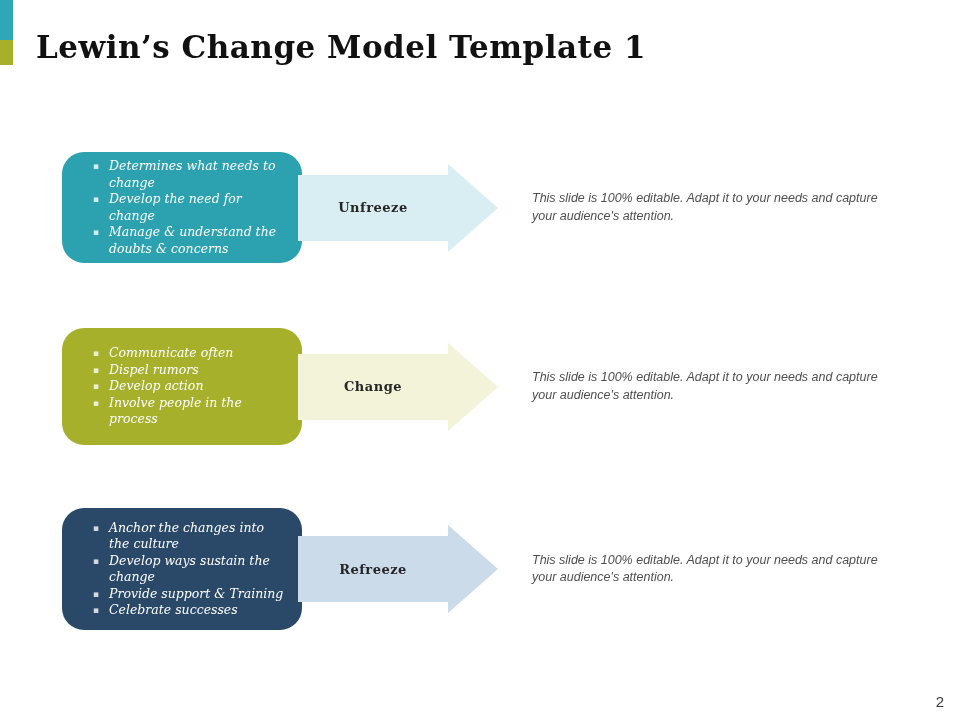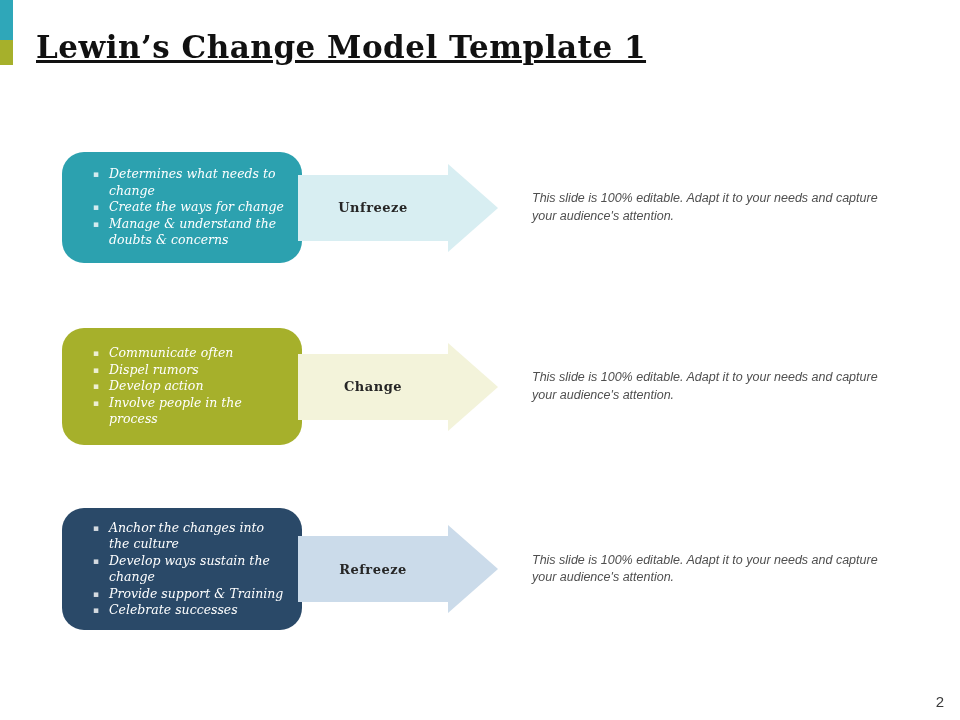--- a/index.html
+++ b/index.html
@@ -17,21 +17,20 @@
 
   
   .title{
     position:absolute;left:36px;top:8px;
     font-family:"DejaVu Serif","Liberation Serif",serif;
     font-weight:bold;
     font-size:31px;
     letter-spacing:0.5px;
     color:#111111;
     white-space:nowrap;
-    text-decoration:underline;
   }
 
   
   .row{position:absolute;left:0;width:960px;}
   .box{
     position:absolute;left:62px;top:0;bottom:0;
     width:240px;
     border-radius:22px;
     display:flex;align-items:center;
     box-sizing:border-box;
@@ -93,21 +92,21 @@
 
   <div class="bar bar-teal" style="background: rgb(47, 167, 185);"></div>
   <div class="bar bar-olive" style="background: rgb(166, 176, 43);"></div>
 
   <h1 class="title">Lewin’s Change Model Template 1</h1>
 
   <div class="row" style="top:152px;height:111px;">
     <div class="box" style="background: rgb(44, 161, 175);">
       <ul>
         <li>Determines what needs to change</li>
-        <li>Create the ways for change</li>
+        <li>Develop the need for change</li>
         <li>Manage &amp; understand the doubts &amp; concerns</li>
       </ul>
     </div>
     <div class="arrow-wrap">
       <svg viewBox="0 0 200 88">
         <polygon points="0,11 150,11 150,0 200,44 150,88 150,77 0,77" fill="#D8EEF2"></polygon>
       </svg>
       <div class="arrow-label">Unfreeze</div>
     </div>
     <div class="note">This slide is 100% editable. Adapt it to your needs and capture your audience's attention.</div>

